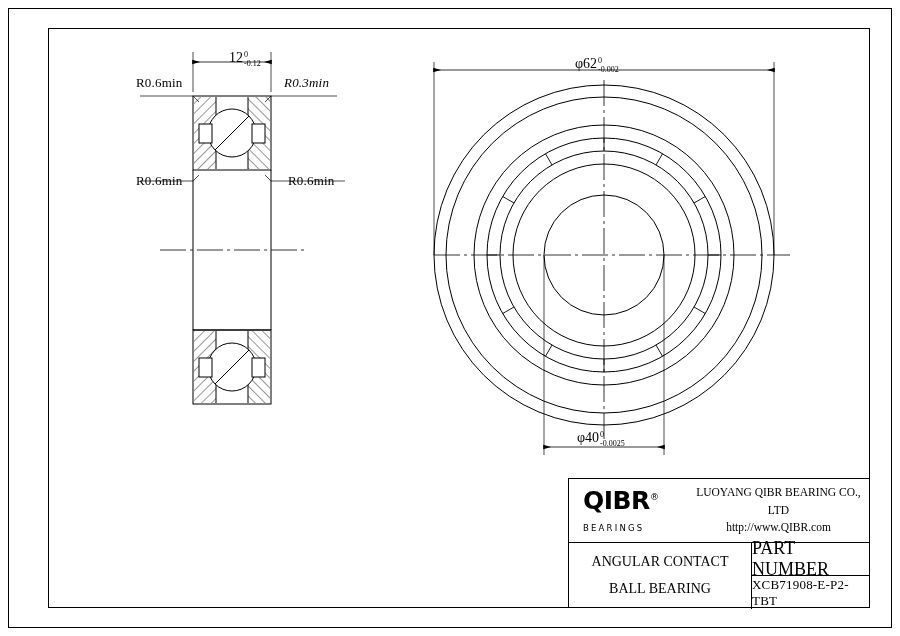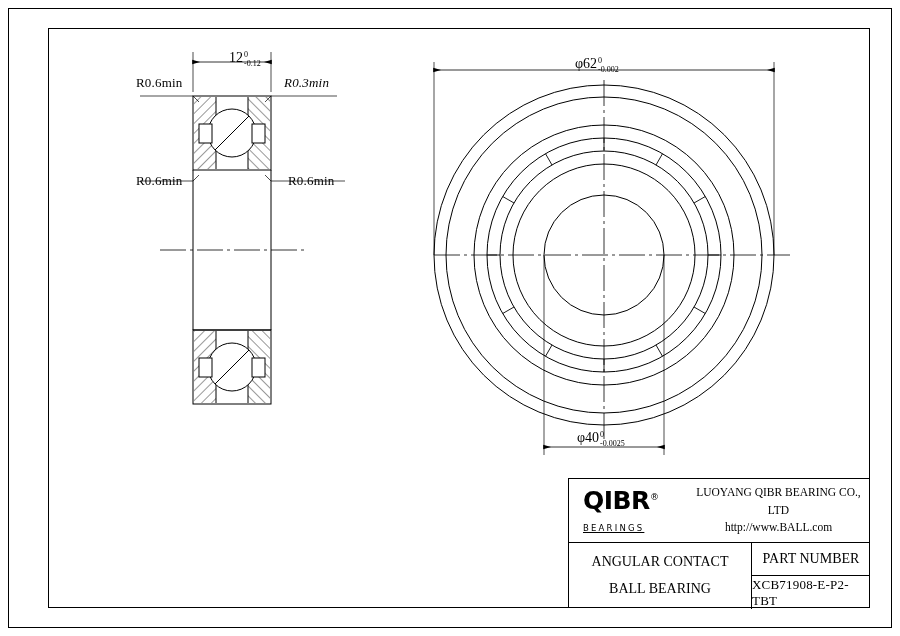--- a/index.html
+++ b/index.html
@@ -92,21 +92,20 @@
   #tb-top {
     position: relative;
     height: 63px;
     display: flex;
     align-items: center;
   }
   #tb-logo {
     width: 118px;
     padding-left: 14px;
     box-sizing: border-box;
-    text-decoration: underline;
   }
   .logo-main {
     font-family: "DejaVu Sans", sans-serif;
     font-weight: bold;
     font-size: 25px;
     letter-spacing: -0.5px;
     line-height: 1;
     position: relative;
     display: inline-block;
   }
@@ -147,21 +146,21 @@
   #tb-part {
     flex: 1;
     display: flex;
     flex-direction: column;
   }
   #tb-part-title {
     height: 32px;
     display: flex;
     align-items: center;
     justify-content: center;
-    font-size: 14px;
+    font-size: 18px;
     border-bottom: 1px solid #000;
   }
   #tb-part-value {
     flex: 1;
     display: flex;
     align-items: center;
     justify-content: center;
     font-size: 13px;
     letter-spacing: 0.2px;
   }
@@ -302,21 +301,21 @@
   <div class="lbl radius-lbl" style="left:288px; top:173px;">R0.6min</div>
 
   <div id="titleblock">
     <div id="tb-top">
       <div id="tb-logo">
         <div class="logo-main"><span>QIBR</span><span class="logo-reg">®</span></div>
         <div class="logo-sub">BEARINGS</div>
       </div>
       <div id="tb-company">
         <div>LUOYANG QIBR BEARING CO., LTD</div>
-        <div>http://www.BALL.com</div>
+        <div>http://www.QIBR.com</div>
       </div>
     </div>
     <div id="tb-bottom">
       <div id="tb-desc">
         <div>ANGULAR CONTACT</div>
         <div>BALL BEARING</div>
       </div>
       <div id="tb-part">
         <div id="tb-part-title">PART NUMBER</div>
         <div id="tb-part-value">XCB71908-E-P2-TBT</div>

